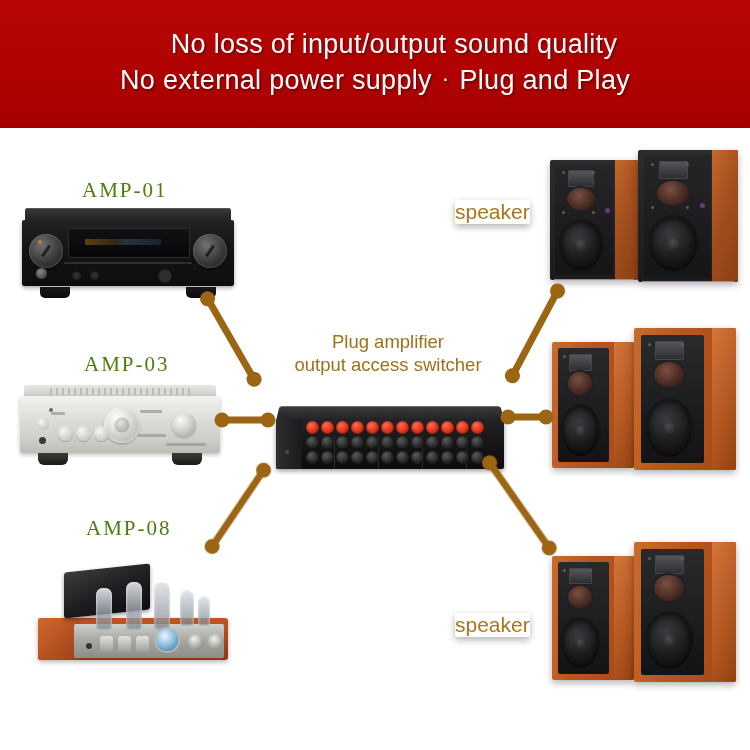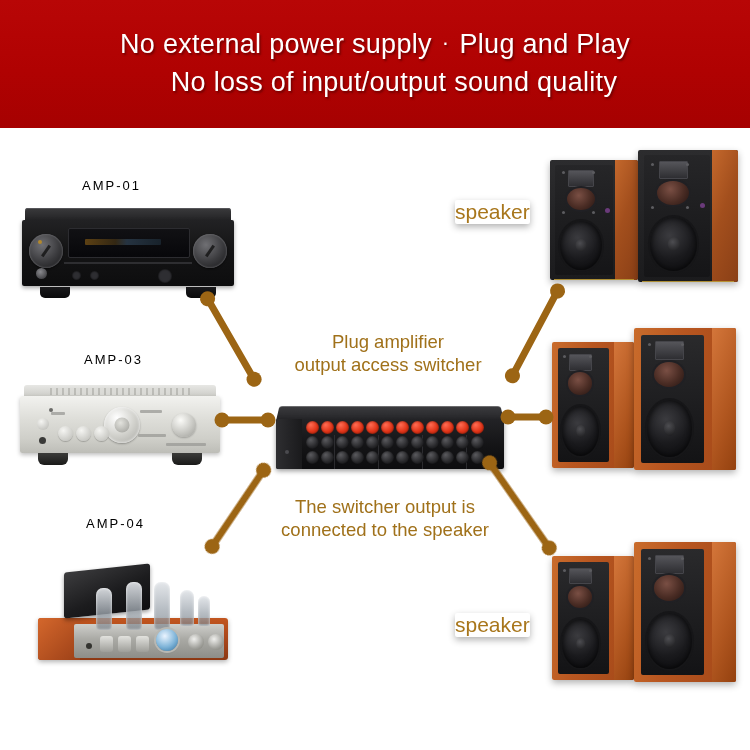--- a/index.html
+++ b/index.html
@@ -33,21 +33,21 @@
   .bullet-sep{ padding:0 10px; font-size:22px; position:relative; top:-3px;}
 
   
   .lbl{
     position:absolute;
     color:#9b6d14;
     font-size:20px;
     white-space:nowrap;
     font-weight:400;
   }
-  .lbl.amp{ letter-spacing:2px; font-size:13px; color:#000000;}
+  .lbl.amp{ letter-spacing:2px; font-size:21px; color:#4d7c0f;font-family:Liberation Serif, serif;}
   .lbl.center{ text-align:center; line-height:1.26; font-size:18.5px; color:#a0711a;}
   .lbl.spk{ font-size:21px; color:#a8761b;}
 
   
   .link{ position:absolute; transform-origin:left center; }
   .link .bar{
     position:absolute;left:0;top:50%;height:7px;border-radius:3px;
     background:#9c6514;transform:translateY(-50%);
   }
   .link .cap{
@@ -326,39 +326,35 @@
     position:absolute;left:4%;bottom:-4px;width:92%;height:5px;
     background:linear-gradient(180deg,#c2a03a,#8a6c1c);opacity:.9;border-radius:0 0 2px 2px;
   }
 </style>
 </head>
 <body>
 
 <div id="root">
 
   <div class="banner">
+    <div class="banner-line l2">No loss of input/output sound quality</div>
     <div class="banner-line l1">
       <span>No external power supply</span><span class="bullet-sep">·</span><span>Plug and Play</span>
     </div>
-    <div class="banner-line l2">No loss of input/output sound quality</div>
   </div>
 
   <div class="lbl amp" style="left:82px;top:178px;">AMP-01</div>
   <div class="lbl amp" style="left:84px;top:352px;">AMP-03</div>
-  <div class="lbl amp" style="left:86px;top:516px;">AMP-04</div>
+  <div class="lbl amp" style="left:86px;top:516px;">AMP-08</div>
 
   <div class="lbl center" style="left:283px;top:330px;width:210px;">
     <div>Plug amplifier</div>
     <div>output access switcher</div>
   </div>
 
-  <div class="lbl center" style="left:255px;top:495px;width:260px;">
-    <div>The switcher output is</div>
-    <div>connected to the speaker</div>
-  </div>
 
   <div class="lbl spk" style="left:455px;top:200px;">speaker</div>
   <div class="lbl spk" style="left:455px;top:613px;">speaker</div>
 
   <div class="dev amp01" style="left:22px;top:208px;">
     <div class="top"></div>
     <div class="body">
       <div class="knob kl"></div>
       <div class="knob kr"></div>
       <div class="screen"></div>

